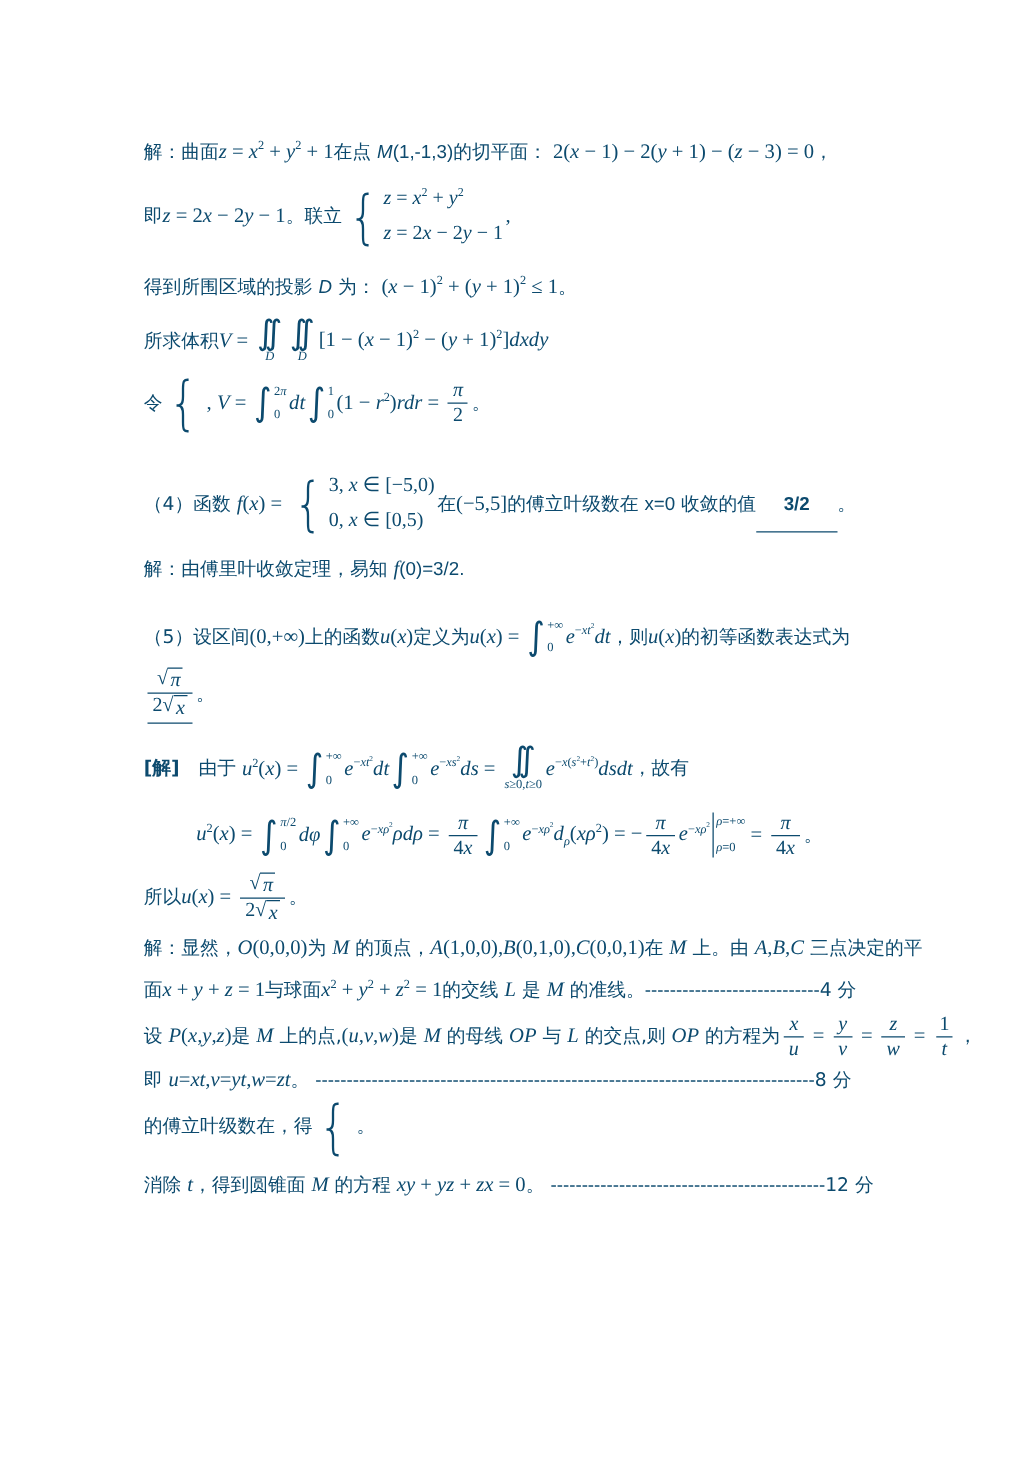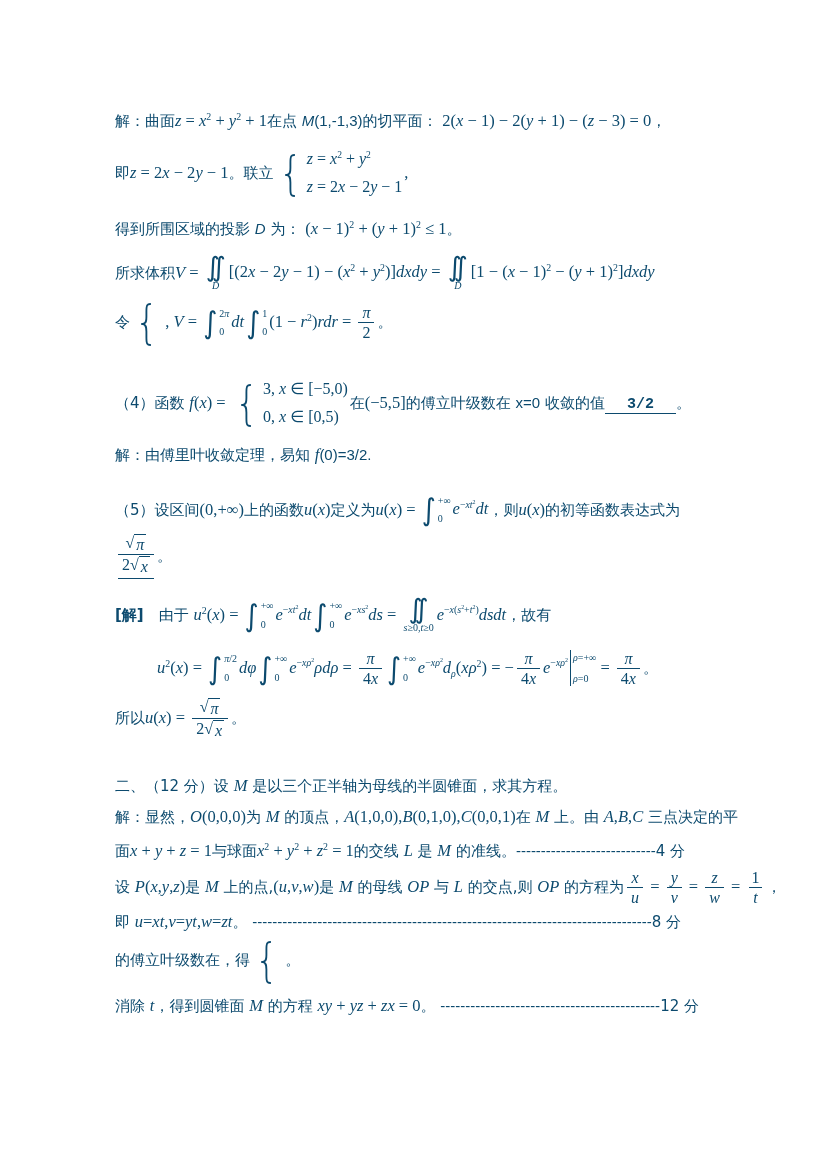--- a/index.html
+++ b/index.html
@@ -46,22 +46,22 @@
 
   .eval{display:inline-flex;align-items:center;vertical-align:middle;}
   .eval .ebar{width:0;border-left:1.4px solid currentColor;height:36px;margin:0 2px;}
   .eval .elims{display:inline-flex;flex-direction:column;justify-content:space-between;height:36px;
         font-size:10px;font-family:"Liberation Serif",serif;}
 
   .sqrt{display:inline-flex;align-items:flex-start;}
   .sqrt .rad{line-height:1.15;}
   .sqrt .radicand{border-top:1.2px solid currentColor;line-height:1.2;padding:0 2px;}
 
-  .blank{font-family:Liberation Mono, monospace;font-weight:700;
-        border-bottom:1.4px solid currentColor;padding:0 22px 0;}
+  .blank{font-family:Liberation Sans, sans-serif;font-weight:700;
+        border-bottom:1.4px solid currentColor;padding:0 22px 13px;}
 
   
   .p1{margin-top:0;}
   .p2{margin-top:13px;}
   .p3{margin-top:16px;}
   .p4{margin-top:11px;}
   .p5{margin-top:9px;}
   .p6{margin-top:33px;}
   .p7{margin-top:12px;}
   .p8{margin-top:25px;}
@@ -89,21 +89,21 @@
           <span class="row"><i>z</i> = 2<i>x</i> − 2<i>y</i> − 1</span>
         </span>
       </span><span class="math">,</span></div>
   <div class="para p3"><span class="cn">得到所围区域的投影 </span><span class="sfi">D</span><span class="cn"> 为： </span><span class="math">(<i>x</i> − 1)<sup>2</sup> + (<i>y</i> + 1)<sup>2</sup> ≤ 1</span><span class="cn">。</span></div>
   <div class="para p4"><span class="cn">所求体积</span><span class="math"><i>V</i> = </span><span class="iint">
         <span class="syms">
           <span>∫</span>
           <span class="ov">∫</span>
         </span>
         <span class="iintlo"><i>D</i></span>
-      </span><span class="math">[(2<i>x</i> − 2<i>y</i> − 1) − (<i>x</i><sup>2</sup> + <i>y</i><sup>2</sup>)]<i>d</i><i>x</i><i>d</i><i>y</i> = </span><span class="iint">
+      </span><span class="iint">
         <span class="syms">
           <span>∫</span>
           <span class="ov">∫</span>
         </span>
         <span class="iintlo"><i>D</i></span>
       </span><span class="math">[1 − (<i>x</i> − 1)<sup>2</sup> − (<i>y</i> + 1)<sup>2</sup>]<i>d</i><i>x</i><i>d</i><i>y</i></span></div>
   <div class="para p5"><span class="cn">令</span><span class="cases">
         <span class="brace">{</span>
       </span><span class="math">,  <i>V</i> = </span><span class="int">
         <span class="isym">∫</span>
@@ -202,21 +202,20 @@
   <div class="para p12"><span class="cn">所以</span><span class="math"><i>u</i>(<i>x</i>) = </span><span class="frac">
         <span class="num"><span class="sqrt">
             <span class="rad">√</span>
             <span class="radicand"><i>π</i></span>
           </span></span>
         <span class="den">2<span class="sqrt">
             <span class="rad">√</span>
             <span class="radicand"><i>x</i></span>
           </span></span>
       </span><span class="cn">。</span></div>
-  <div class="para p13"><span class="cn">二、（12 分）设 </span><span class="math"><i>M</i></span><span class="cn"> 是以三个正半轴为母线的半圆锥面，求其方程。</span></div>
   <div class="para p14"><span class="cn">解：显然，</span><span class="math"><i>O</i>(0,0,0)</span><span class="cn">为 </span><span class="math"><i>M</i></span><span class="cn"> 的顶点，</span><span class="math"><i>A</i>(1,0,0),<i>B</i>(0,1,0),<i>C</i>(0,0,1)</span><span class="cn">在 </span><span class="math"><i>M</i></span><span class="cn"> 上。由 </span><span class="math"><i>A</i>,<i>B</i>,<i>C</i></span><span class="cn"> 三点决定的平</span></div>
   <div class="para p15"><span class="cn">面</span><span class="math"><i>x</i> + <i>y</i> + <i>z</i> = 1</span><span class="cn">与球面</span><span class="math"><i>x</i><sup>2</sup> + <i>y</i><sup>2</sup> + <i>z</i><sup>2</sup> = 1</span><span class="cn">的交线 </span><span class="math"><i>L</i></span><span class="cn"> 是 </span><span class="math"><i>M</i></span><span class="cn"> 的准线。</span><span class="sf">----------------------------</span><span class="cn">4 分</span></div>
   <div class="para p16"><span class="cn">设 </span><span class="math"><i>P</i>(<i>x</i>,<i>y</i>,<i>z</i>)</span><span class="cn">是 </span><span class="math"><i>M</i></span><span class="cn"> 上的点,</span><span class="math">(<i>u</i>,<i>v</i>,<i>w</i>)</span><span class="cn">是 </span><span class="math"><i>M</i></span><span class="cn"> 的母线 </span><span class="math"><i>O</i><i>P</i></span><span class="cn"> 与 </span><span class="math"><i>L</i></span><span class="cn"> 的交点,则 </span><span class="math"><i>O</i><i>P</i></span><span class="cn"> 的方程为</span><span class="frac">
         <span class="num"><i>x</i></span>
         <span class="den"><i>u</i></span>
       </span><span class="math"> = </span><span class="frac">
         <span class="num"><i>y</i></span>
         <span class="den"><i>v</i></span>
       </span><span class="math"> = </span><span class="frac">
         <span class="num"><i>z</i></span>

